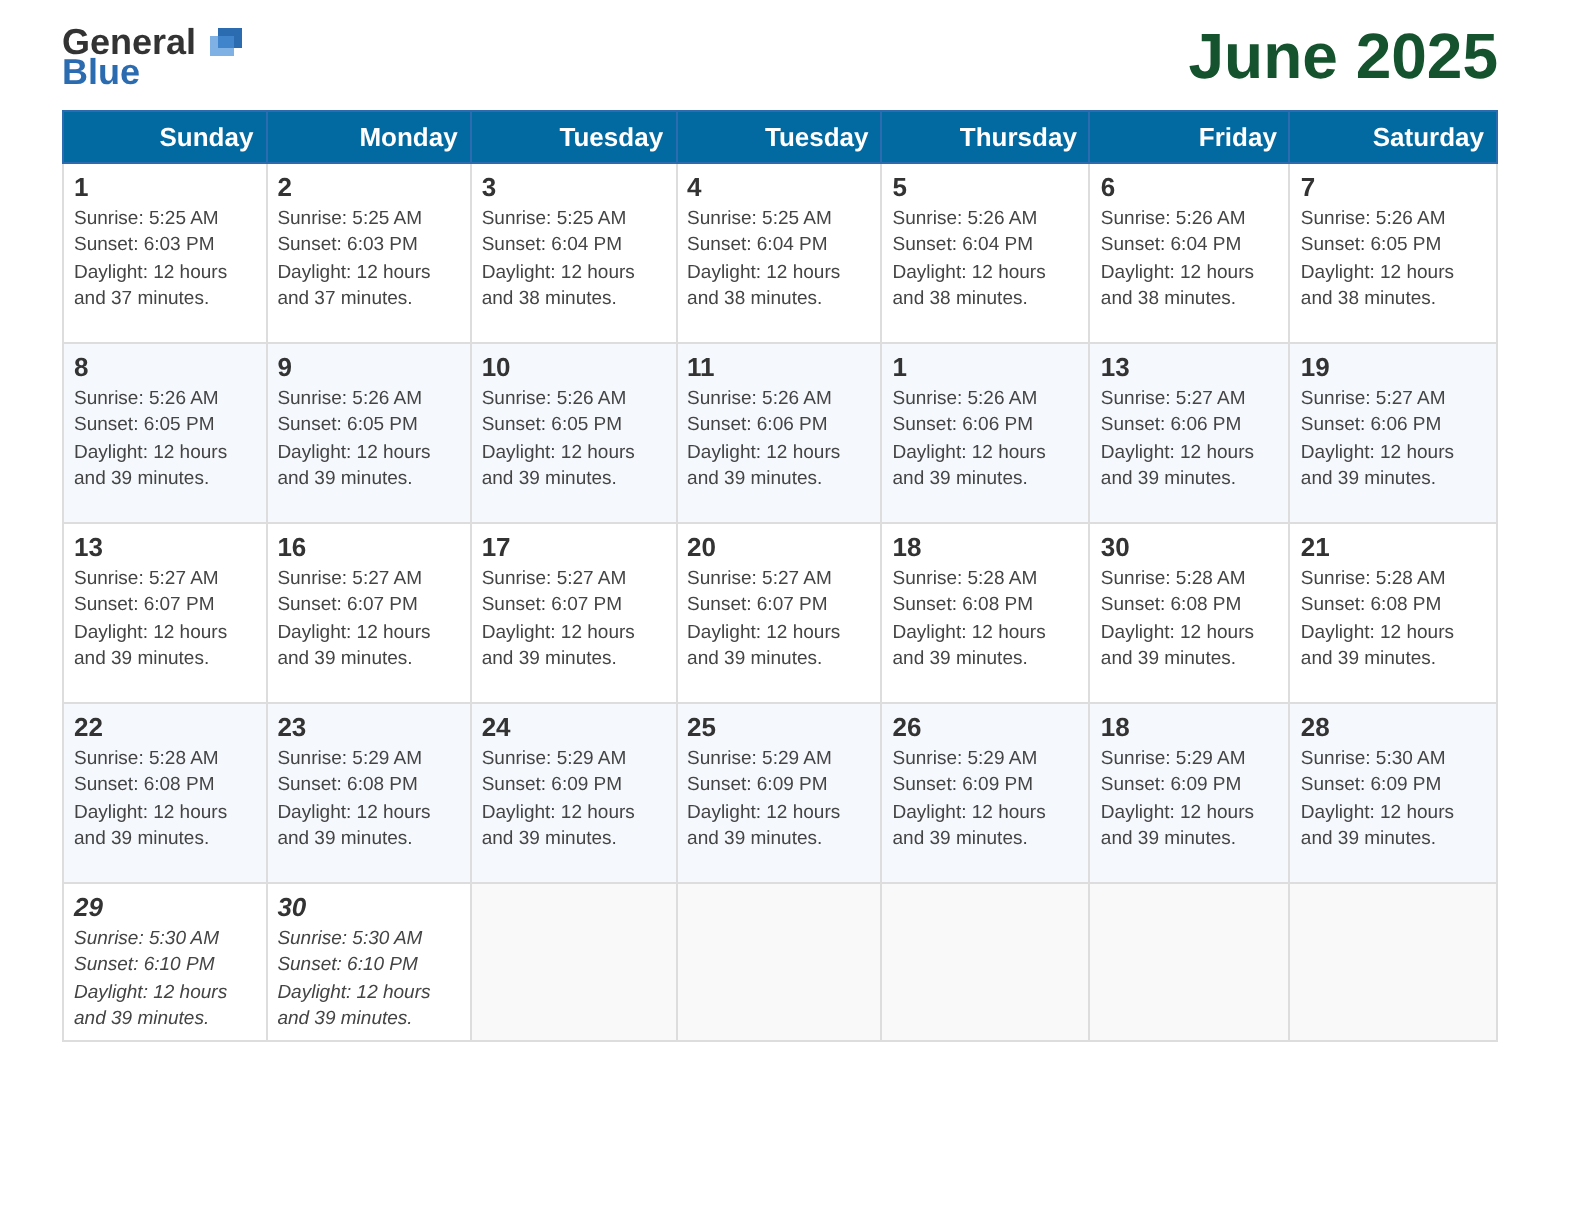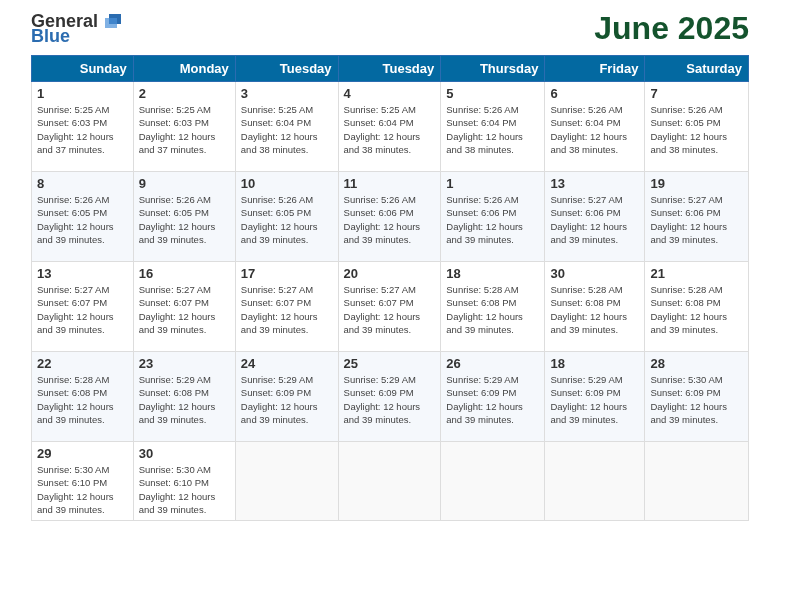--- a/index.html
+++ b/index.html
@@ -72,20 +72,21 @@
     .day-info {
       font-size: 9.5px;
       color: #444;
       line-height: 1.4;
     }
     .empty-cell {
       background: #f9f9f9 !important;
     }
     .last-row td {
       height: 75px;
+      font-style: italic;
     }
   </style>
 </head>
 <body>
 
 <div class="page">
   <div class="header-area">
     <div class="logo">
       <div style="display:flex;flex-direction:column;align-items:flex-start;">
         <div style="display:flex;align-items:center;gap:3px;">

